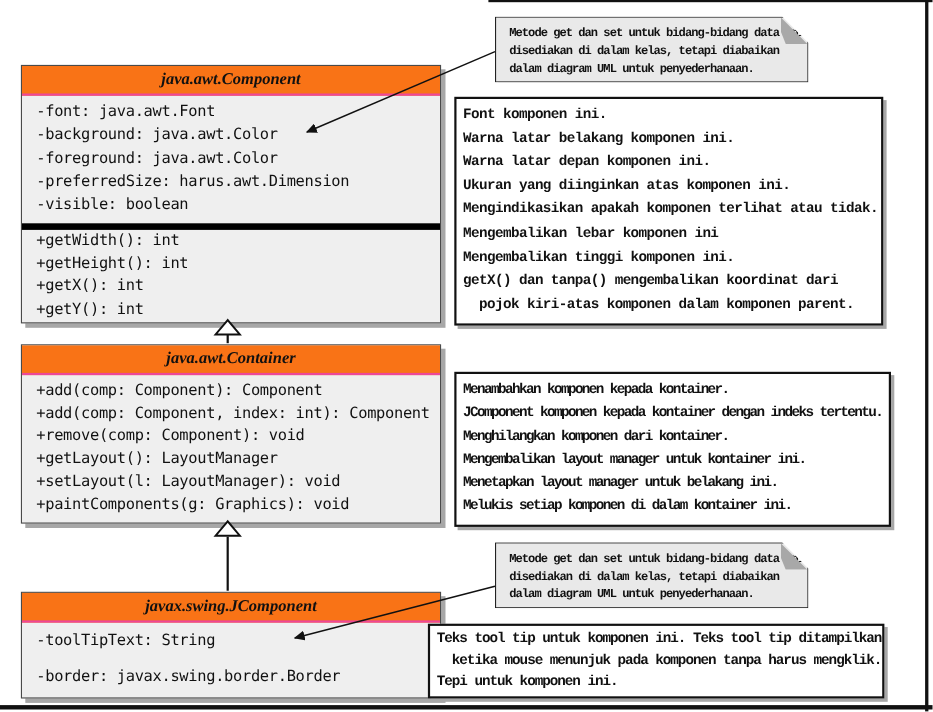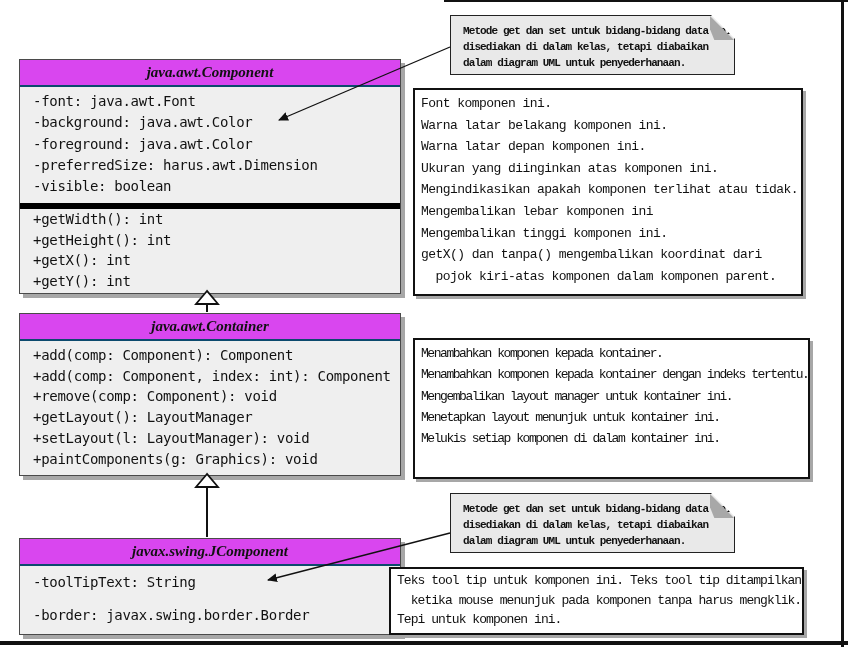--- a/index.html
+++ b/index.html
@@ -7,39 +7,39 @@
         font-family:"Liberation Sans",sans-serif;}
   
   .frame{position:absolute;background:#111;}
   #frame-top{left:444px;top:0;width:404px;height:2px;}
   #frame-right{left:841px;top:0;width:3px;height:647px;}
   #frame-bottom{left:0;top:641px;width:848px;height:4px;}
 
   
   .class-box{position:absolute;left:19px;width:380px;border:1px solid #4a4a4a;
              background:#efefef;box-shadow:4px 4px 0 #a7a7a7;}
-  .class-title{height:25px;line-height:25px;text-align:center;background:#d946ef;
-               border-bottom:2px solid #0c4a6e;font-family:"Liberation Serif",serif;
+  .class-title{height:25px;line-height:25px;text-align:center;background:#f97316;
+               border-bottom:2px solid #ec4899;font-family:"Liberation Serif",serif;
                font-weight:bold;font-style:italic;font-size:15px;color:#111;}
   .section{overflow:hidden;}
   .member{font-family:"DejaVu Sans Mono",monospace;font-size:14px;letter-spacing:-0.3px;
           color:#111;white-space:pre;padding-left:13px;}
   #cmp-box{top:59px;height:233px;}
   #cmp-attrs{height:112px;border-bottom:6px solid #000000;padding-top:4px;line-height:21.3px;}
   #cmp-methods{height:86px;padding-top:0;line-height:20.5px;}
   #ctr-box{top:313px;height:161px;}
   #ctr-methods{height:128px;padding-top:4px;line-height:20.7px;}
   #jcp-box{top:538px;height:95px;}
   #jcp-attrs{height:62px;padding-top:7px;line-height:18px;}
   .gap-row{margin-top:15px;}
 
   
   .desc-box{position:absolute;background:#fff;border:2px solid #111;
             box-shadow:3px 3px 0 #a7a7a7;}
-  .desc-line{font-family:"Liberation Mono",monospace;font-weight:normal;font-size:13px;
+  .desc-line{font-family:"Liberation Mono",monospace;font-weight:bold;font-size:13px;
              color:#111;white-space:pre;padding-left:6px;}
   #desc1{left:413px;top:88px;width:386px;height:201px;padding-top:3px;}
   #desc1 .desc-line{line-height:21.6px;letter-spacing:-0.55px;}
   #desc2{left:413px;top:338px;width:393px;height:134px;padding-top:3px;}
   #desc2 .desc-line{line-height:21.3px;letter-spacing:-1.45px;}
   #desc3{left:389px;top:567px;width:411px;height:62px;padding-top:2px;}
   #desc3 .desc-line{line-height:19.5px;letter-spacing:-0.95px;}
 
   
   .note{position:absolute;left:450px;width:283px;height:58px;background:#e9e9e9;
@@ -128,23 +128,24 @@
     <div class="desc-line">Warna latar depan komponen ini.</div>
     <div class="desc-line">Ukuran yang diinginkan atas komponen ini.</div>
     <div class="desc-line">Mengindikasikan apakah komponen terlihat atau tidak.</div>
     <div class="desc-line">Mengembalikan lebar komponen ini</div>
     <div class="desc-line">Mengembalikan tinggi komponen ini.</div>
     <div class="desc-line">getX() dan tanpa() mengembalikan koordinat dari</div>
     <div class="desc-line">  pojok kiri-atas komponen dalam komponen parent.</div>
   </div>
   <div id="desc2" class="desc-box">
     <div class="desc-line">Menambahkan komponen kepada kontainer.</div>
-    <div class="desc-line">Menambahkan komponen kepada kontainer dengan indeks tertentu.</div>
+    <div class="desc-line">JComponent komponen kepada kontainer dengan indeks tertentu.</div>
+    <div class="desc-line">Menghilangkan komponen dari kontainer.</div>
     <div class="desc-line">Mengembalikan layout manager untuk kontainer ini.</div>
-    <div class="desc-line">Menetapkan layout menunjuk untuk kontainer ini.</div>
+    <div class="desc-line">Menetapkan layout manager untuk belakang ini.</div>
     <div class="desc-line">Melukis setiap komponen di dalam kontainer ini.</div>
   </div>
   <div id="desc3" class="desc-box">
     <div class="desc-line">Teks tool tip untuk komponen ini. Teks tool tip ditampilkan</div>
     <div class="desc-line">  ketika mouse menunjuk pada komponen tanpa harus mengklik.</div>
     <div class="desc-line">Tepi untuk komponen ini.</div>
   </div>
 
   <svg id="overlay" viewBox="0 0 848 647">
     <defs>

